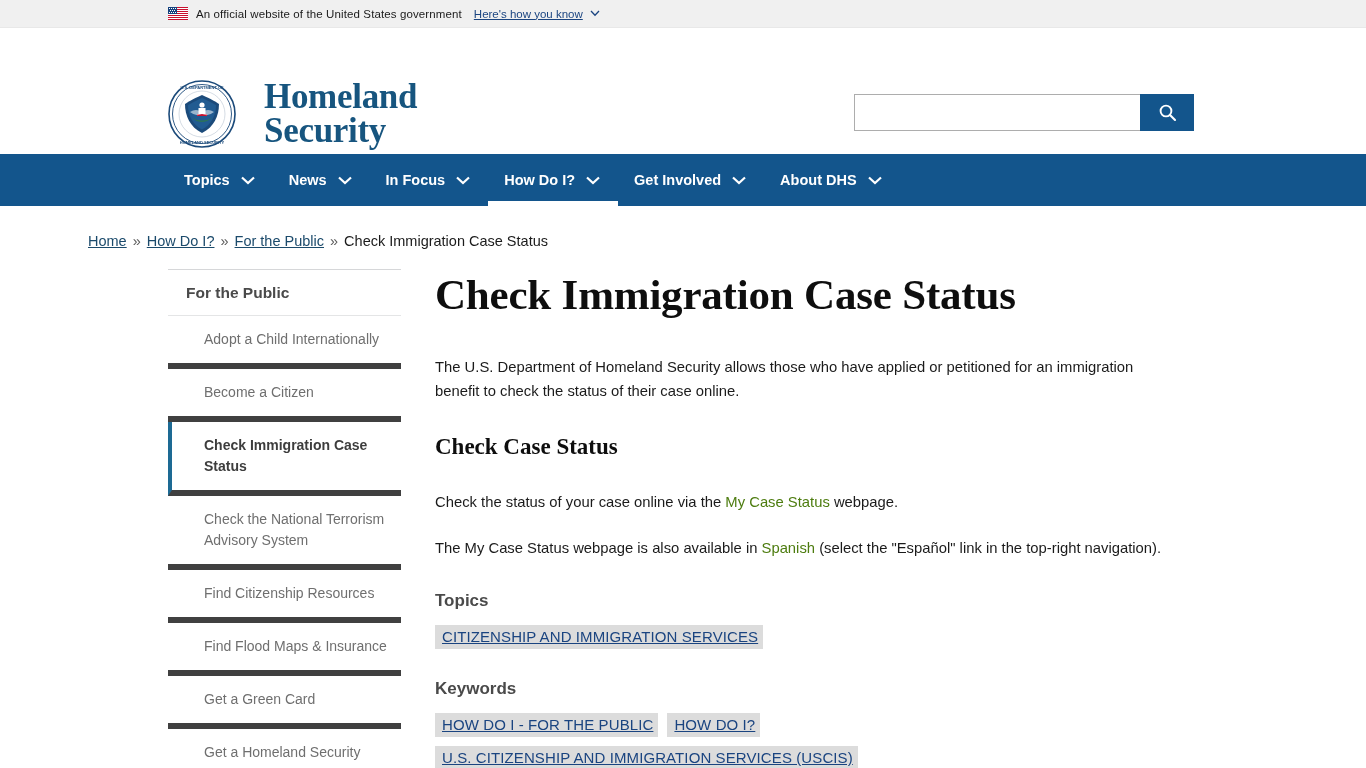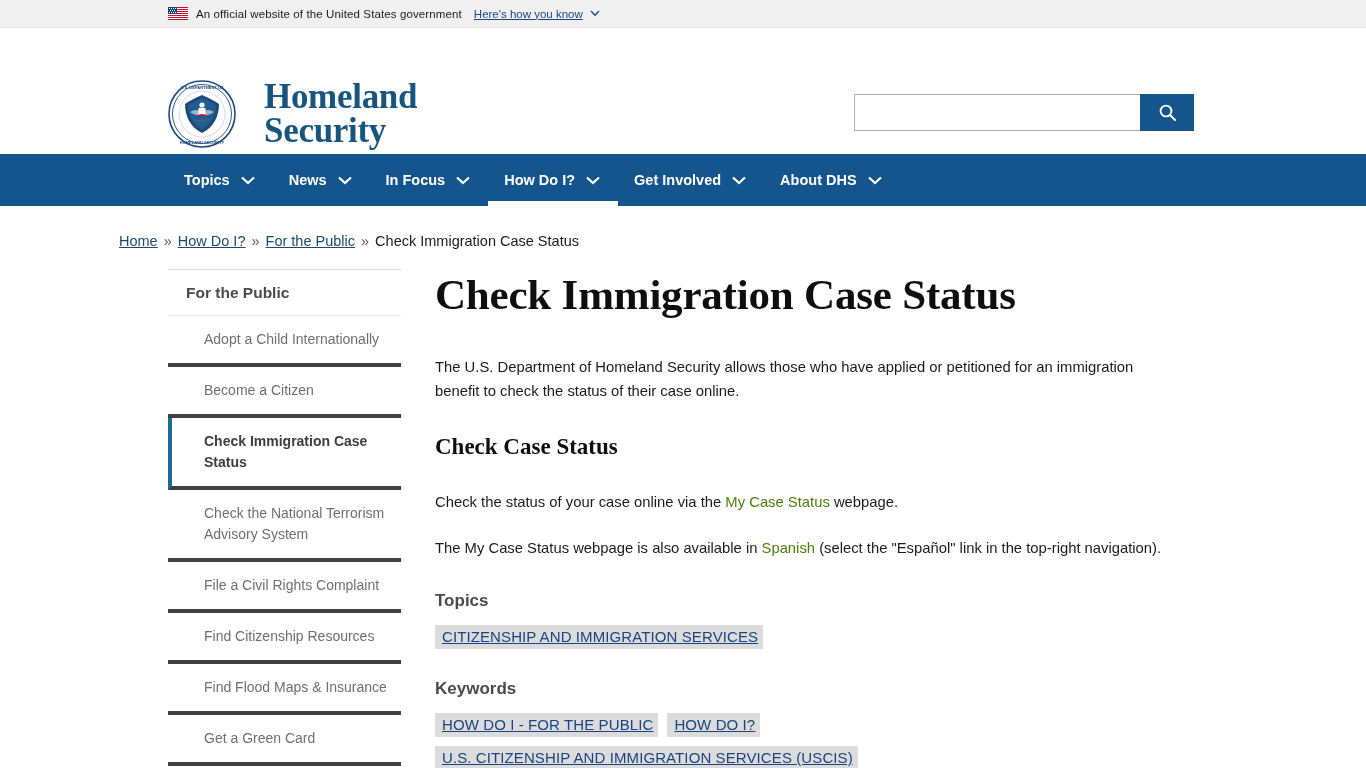--- a/index.html
+++ b/index.html
@@ -124,21 +124,21 @@
   .nav-item.active::after {
     content: "";
     position: absolute;
     left: 0; right: 0; bottom: 0;
     height: 5px;
     background: #ffffff;
   }
 
   
   .breadcrumb {
-    padding: 27px 0 0 119px;
+    padding: 27px 0 0 88px;
     font-size: 14.5px;
     color: #1b1b1b;
     display: flex;
     align-items: baseline;
     flex-wrap: wrap;
   }
   .crumb-link {
     color: #1b4a6b;
     text-decoration: underline;
     cursor: pointer;
@@ -162,21 +162,21 @@
     font-size: 15.5px;
     font-weight: 700;
     color: #4a4a4a;
     padding: 14px 12px 13px 18px;
     border-bottom: 1px solid #e4e5e6;
   }
   .side-item {
     font-size: 14px;
     color: #6f6f6f;
     padding: 13px 14px 13px 36px;
-    border-bottom: 4px solid #404040;
+    border-bottom: 6px solid #404040;
     line-height: 1.5;
     cursor: pointer;
     position: relative;
   }
   .side-item.active {
     color: #3d3d3d;
     font-weight: 700;
     border-left: 4px solid #1d6a94;
     padding-left: 32px;
   }
@@ -368,21 +368,20 @@
 
   <div class="content">
 
     <aside class="sidebar">
       <div class="sidebar-title">For the Public</div>
       <div id="side-root">
           <div class="side-item"><span>Adopt a Child Internationally</span></div>
           <div class="side-item"><span>Become a Citizen</span></div>
           <div class="side-item active"><span>Check Immigration Case Status</span></div>
           <div class="side-item"><span>Check the National Terrorism Advisory System</span></div>
-          <div class="side-item"><span>File a Civil Rights Complaint</span></div>
           <div class="side-item"><span>Find Citizenship Resources</span></div>
           <div class="side-item"><span>Find Flood Maps &amp; Insurance</span></div>
           <div class="side-item"><span>Get a Green Card</span></div>
           <div class="side-item"><span>Get a Homeland Security</span></div>
         </div>
     </aside>
 
     <main class="main">
       <h1 class="page-title">Check Immigration Case Status</h1>
       <p class="para">The U.S. Department of Homeland Security allows those who have applied or petitioned for an immigration benefit to check the status of their case online.</p>

